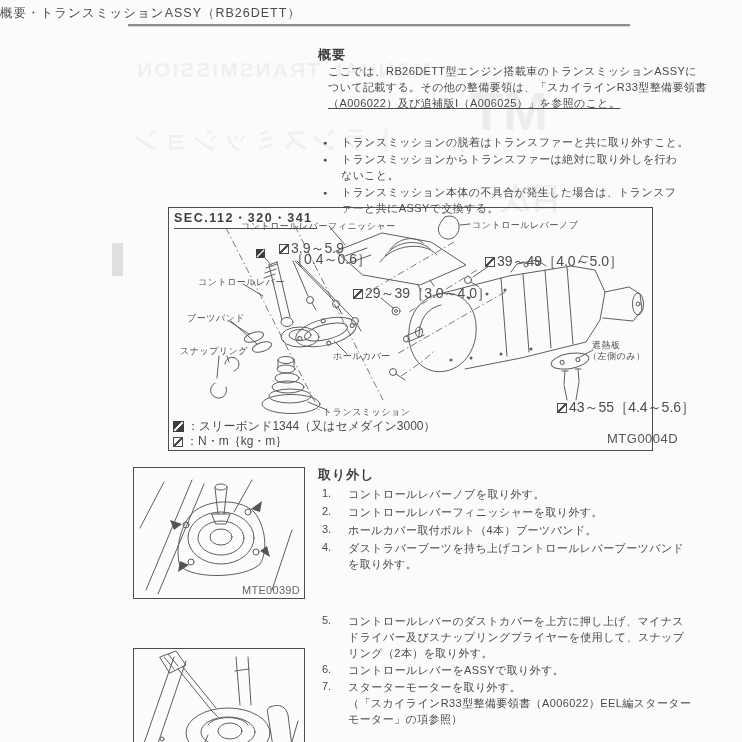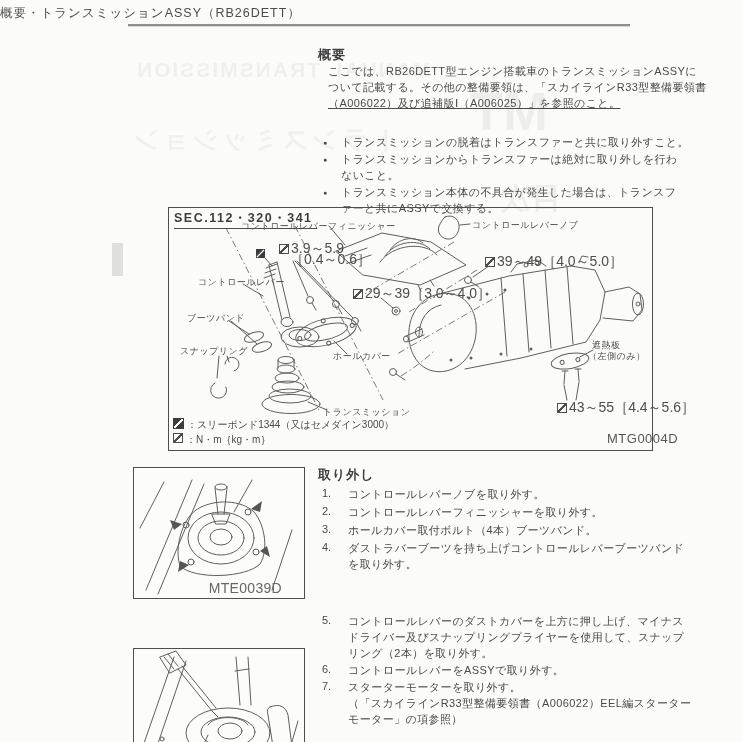--- a/index.html
+++ b/index.html
@@ -11,24 +11,24 @@
   .h2{font-size:13px;font-weight:bold;color:#3e3e3e;letter-spacing:1px;}
   .h2big{font-size:14.5px;}
   .bodytxt{font-size:11px;color:#4a4a4a;letter-spacing:.4px;white-space:nowrap;}
   .bullet{font-size:7px;color:#4a4a4a;}
   .dbox{left:131px;top:207px;width:483px;height:242px;border:1.5px solid #4d4d4d;background:transparent;margin-left:37px;}
   .sec{left:5px;top:2px;font-size:12.5px;font-weight:bold;letter-spacing:1.5px;color:#3e3e3e;border-bottom:1.5px solid #4d4d4d;padding:0 4px 1px 0;}
   .lbl{font-size:9px;color:#4e4e4e;white-space:nowrap;letter-spacing:.5px;}
   .tq{font-size:14px;color:#4e4e4e;white-space:nowrap;display:flex;align-items:center;gap:2px;}
   .t-icon{display:inline-block;width:8px;height:8px;border:1px solid #4d4d4d;background:linear-gradient(135deg,transparent 38%,#4d4d4d 38%,#4d4d4d 62%,transparent 62%);}
   .s-icon{display:inline-block;width:9px;height:9px;background:linear-gradient(135deg,#3d3d3d 40%,#ffffff 40%,#ffffff 58%,#3d3d3d 58%);border:1px solid #3d3d3d;}
-  .legend-row{display:flex;gap:3px;font-size:10px;color:#4a4a4a;white-space:nowrap;}
+  .legend-row{display:flex;align-items:center;gap:3px;font-size:12px;color:#4a4a4a;white-space:nowrap;}
   .figid{font-size:13px;color:#555;letter-spacing:.5px;}
   .pbox{width:170px;border:1.5px solid #4d4d4d;background:#fcfcfb;}
-  .photo-id{position:absolute;right:22px;bottom:2px;font-size:14px;color:#666;letter-spacing:.3px;padding-left:9px;}
+  .photo-id{position:absolute;right:4px;bottom:2px;font-size:11px;color:#666;letter-spacing:.3px;padding-left:9px;}
   .step-num{font-size:11px;color:#4a4a4a;}
   .wm{color:#000;pointer-events:none;transform:scaleX(-1);white-space:nowrap;font-weight:bold;}
   svg{display:block;}
   .ln{stroke:#5f5f5f;stroke-width:1;fill:none;stroke-linecap:round;stroke-linejoin:round;}
   .dd{stroke:#6a6a6a;stroke-width:.9;fill:none;stroke-dasharray:7 3 1.5 3;}
   .dot{fill:#5f5f5f;stroke:none;}
 </style>
 </head>
 <body>
 

